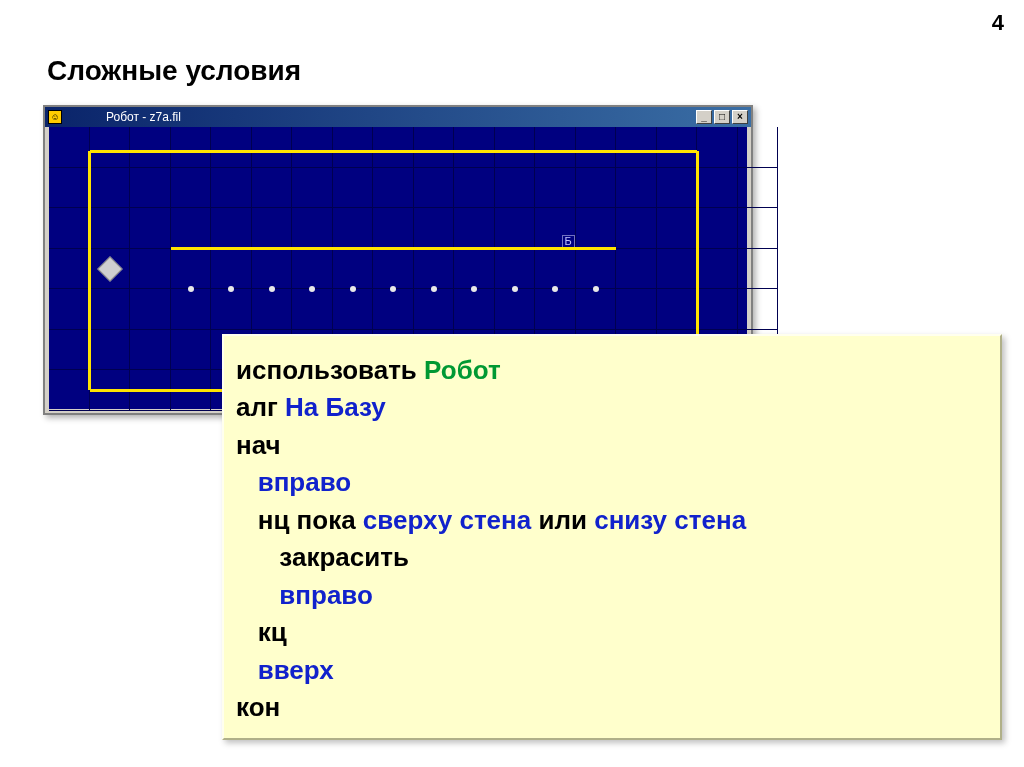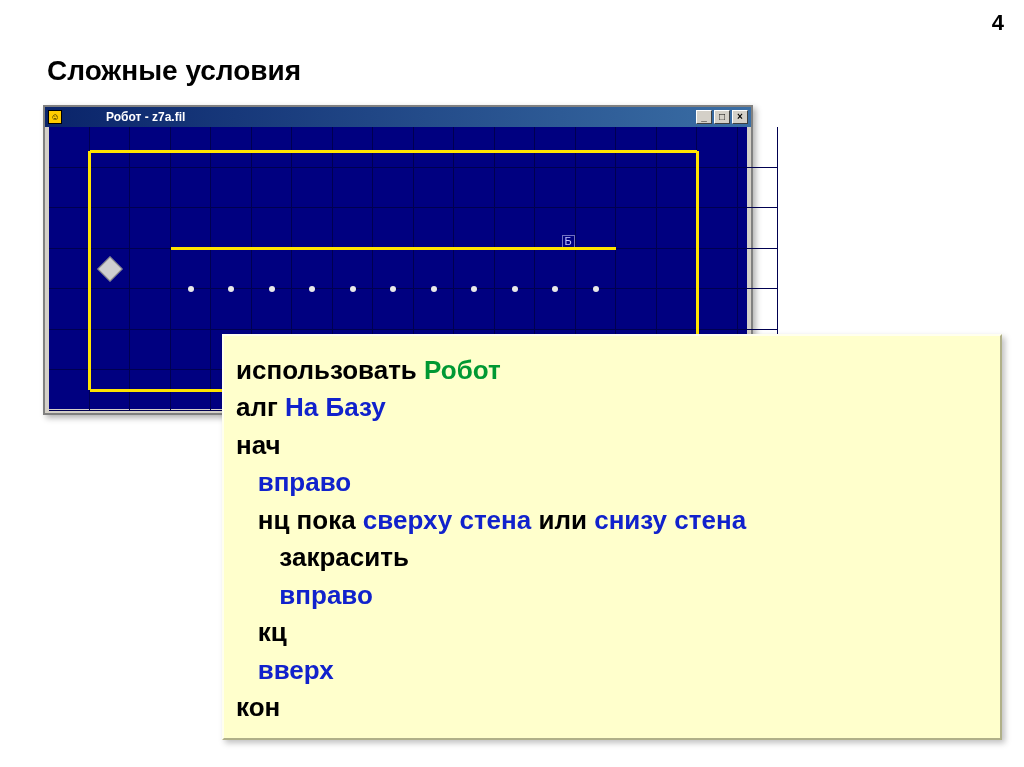--- a/index.html
+++ b/index.html
@@ -51,21 +51,21 @@
     border: 1px solid #000;
     margin-right: 4px;
     display: inline-flex;
     align-items: center;
     justify-content: center;
     font-size: 9px;
   }
   .titlebar-text {
     color: #fff;
     font-size: 12px;
-    font-weight: bold;
+    font-weight: normal;
     flex: 1;
     padding-left: 40px;
   }
   .titlebar-buttons {
     display: flex;
     gap: 2px;
   }
   .tbtn {
     width: 16px;
     height: 14px;

